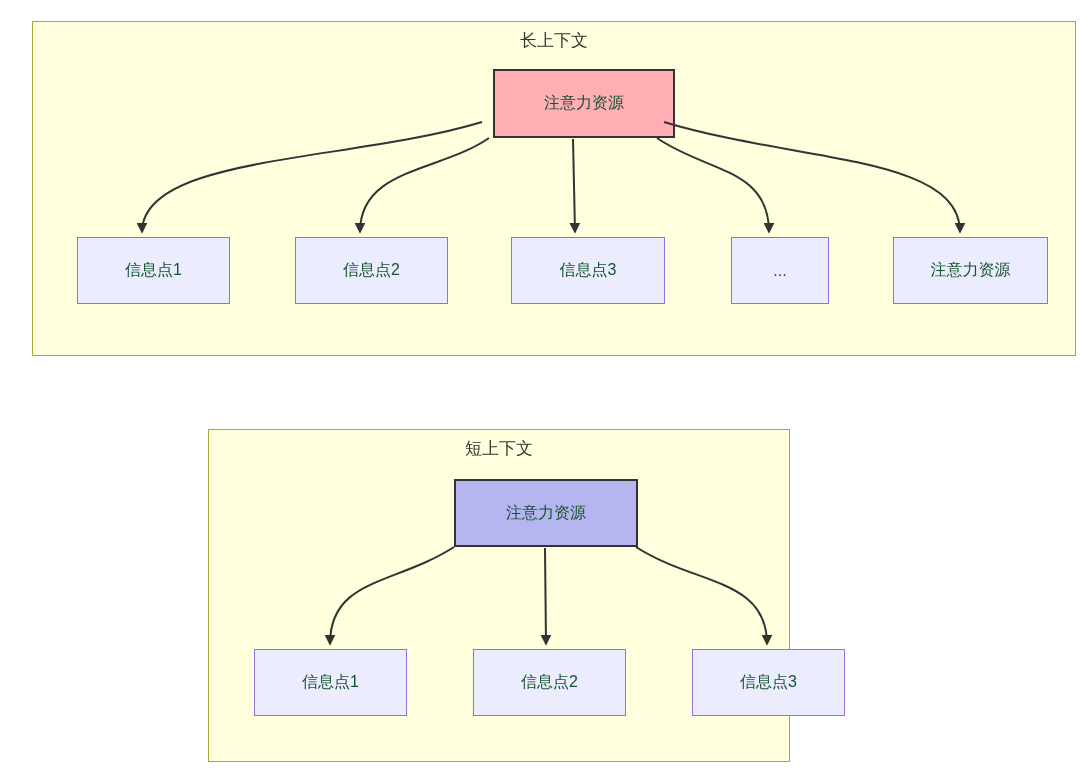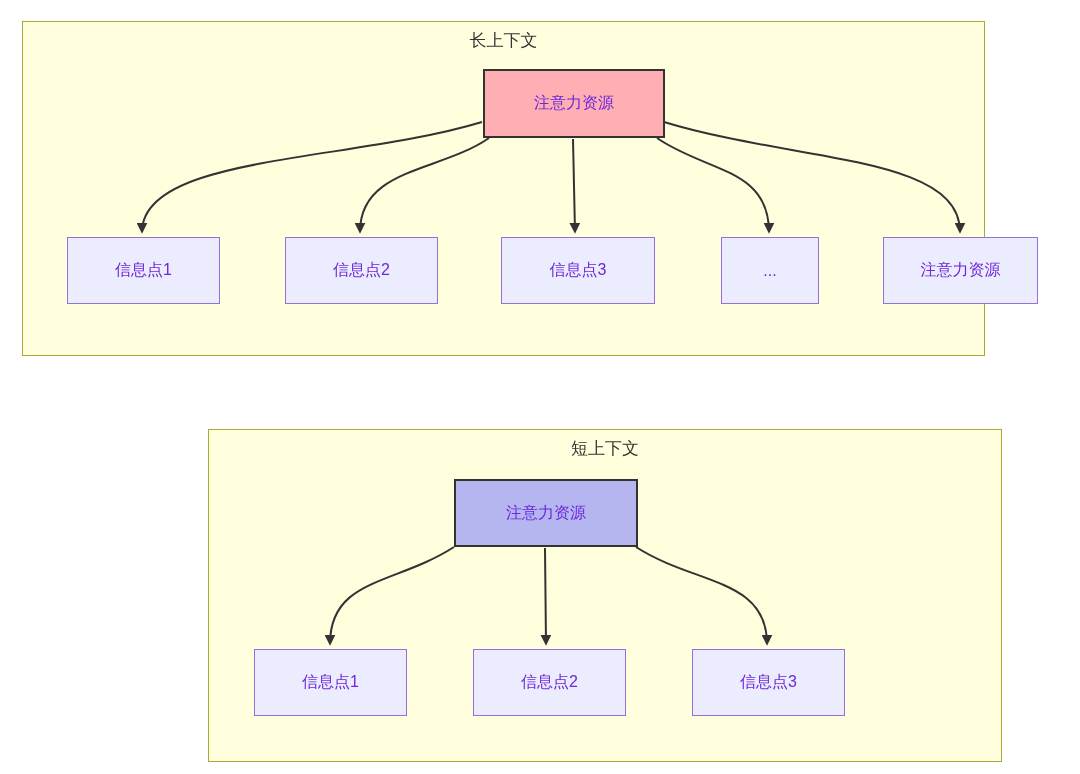--- a/index.html
+++ b/index.html
@@ -27,21 +27,21 @@
     font-size: 17px;
     color: #333333;
   }
   .node {
     position: absolute;
     display: flex;
     align-items: center;
     justify-content: center;
     box-sizing: border-box;
     font-size: 16px;
-    color: #6d28d9;
+    color: #14532d;
     background: #ececff;
     border: 1.5px solid #9370db;
   }
   .attention {
     border: 2px solid #333333;
     font-size: 16px;
   }
   .attention-long  { background: #ffaeb4; }
   .attention-short { background: #b5b5f0; }
   .arrow-layer {
@@ -50,21 +50,21 @@
     width: 1080px;
     height: 774px;
     pointer-events: none;
   }
 </style>
 </head>
 <body>
 
 <div class="canvas">
 
-  <div class="cluster" style="left:22px; top:21px; width:963px; height:335px;">
+  <div class="cluster" style="left:32px; top:21px; width:1044px; height:335px;">
     <div class="cluster-title">长上下文</div>
 
     <div class="node attention attention-long" style="left:460px; top:47px; width:182px; height:69px;">
       <span>注意力资源</span>
     </div>
 
     <div class="node" style="left:44px; top:215px; width:153px; height:67px;">
       <span>信息点1</span>
     </div>
     <div class="node" style="left:262px; top:215px; width:153px; height:67px;">
@@ -74,21 +74,21 @@
       <span>信息点3</span>
     </div>
     <div class="node" style="left:698px; top:215px; width:98px; height:67px;">
       <span>...</span>
     </div>
     <div class="node" style="left:860px; top:215px; width:155px; height:67px;">
       <span>注意力资源</span>
     </div>
   </div>
 
-  <div class="cluster" style="left:208px; top:429px; width:794px; height:333px;">
+  <div class="cluster" style="left:208px; top:429px; width:582px; height:333px;">
     <div class="cluster-title">短上下文</div>
 
     <div class="node attention attention-short" style="left:245px; top:49px; width:184px; height:68px;">
       <span>注意力资源</span>
     </div>
 
     <div class="node" style="left:45px; top:219px; width:153px; height:67px;">
       <span>信息点1</span>
     </div>
     <div class="node" style="left:264px; top:219px; width:153px; height:67px;">

